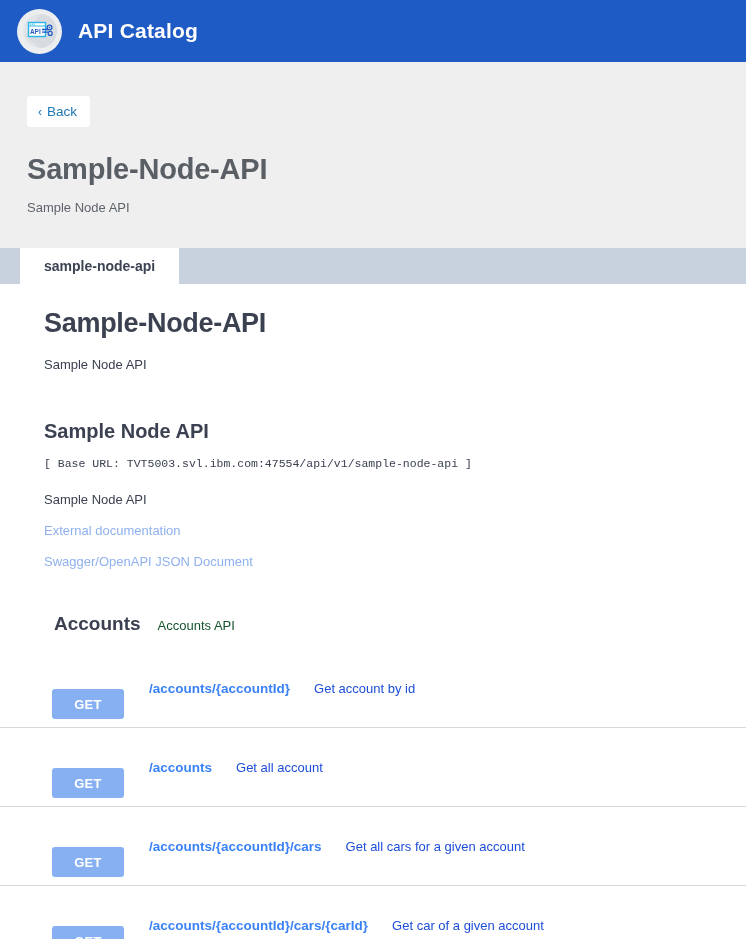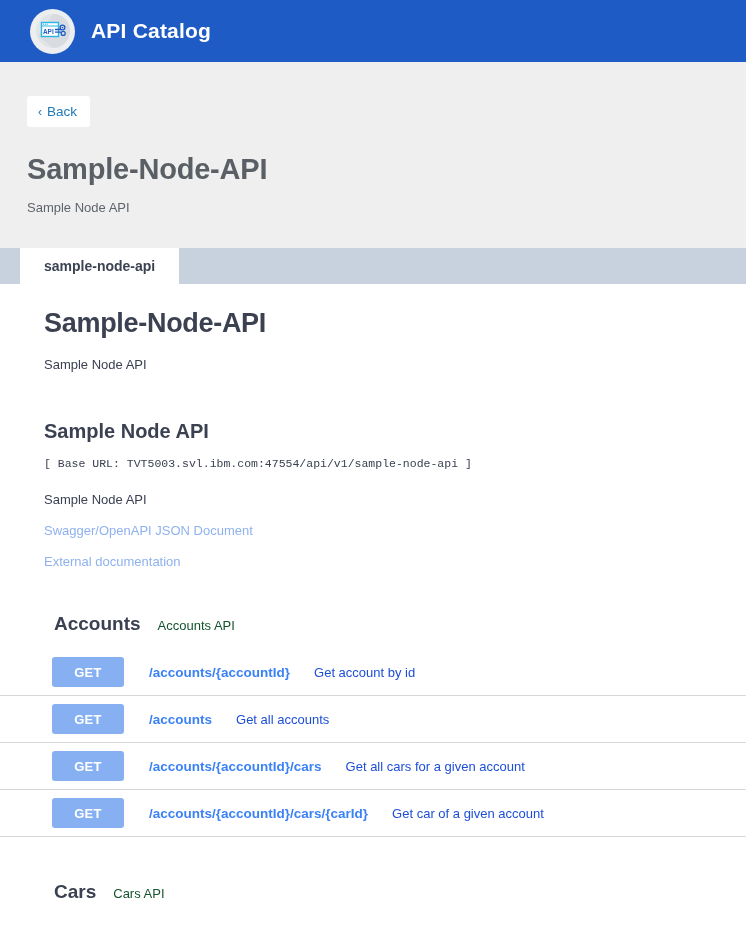--- a/index.html
+++ b/index.html
@@ -13,21 +13,21 @@
     font-family: "Liberation Sans", sans-serif;
     -webkit-font-smoothing: antialiased;
   }
 
   
   .appbar {
     height: 62px;
     background: #1f5bc4;
     display: flex;
     align-items: center;
-    padding-left: 30px;
+    padding-left: 17px;
   }
   .logo-badge {
     width: 45px;
     height: 45px;
     border-radius: 50%;
     background: #eceef0;
     display: flex;
     align-items: center;
     justify-content: center;
     flex: 0 0 45px;
@@ -196,20 +196,21 @@
     border-radius: 3px;
     background: #86b0f2;
     color: #ffffff;
     font-size: 13px;
     font-weight: bold;
     display: flex;
     align-items: center;
     justify-content: center;
     flex: 0 0 72px;
     letter-spacing: .3px;
+    margin-top: 32px;
   }
   .op-path {
     margin-left: 25px;
     font-size: 13.5px;
     font-weight: bold;
     color: #3b82f6;
     white-space: nowrap;
   }
   .op-summary {
     margin-left: 24px;
@@ -261,39 +262,39 @@
 
   <div class="swagger-head">
     <h2 class="swagger-title">Sample-Node-API</h2>
     <div class="swagger-sub">Sample Node API</div>
   </div>
 
   <div class="info-block">
     <h3 class="info-title">Sample Node API</h3>
     <div class="info-baseurl">[ Base URL: TVT5003.svl.ibm.com:47554/api/v1/sample-node-api ]</div>
     <div class="info-desc">Sample Node API</div>
+    <a class="info-link">External documentation</a>
     <a class="info-link">Swagger/OpenAPI JSON Document</a>
-    <a class="info-link">External documentation</a>
   </div>
 
   <div class="tag-section">
     <div class="tag-header">
       <span class="tag-name">Accounts</span>
       <span class="tag-desc">Accounts API</span>
     </div>
     <div class="op-list">
       <div class="op-row">
         <span class="op-method">GET</span>
         <span class="op-path">/accounts/{accountId}</span>
         <span class="op-summary">Get account by id</span>
       </div>
       <div class="op-row">
         <span class="op-method">GET</span>
         <span class="op-path">/accounts</span>
-        <span class="op-summary">Get all accounts</span>
+        <span class="op-summary">Get all account</span>
       </div>
       <div class="op-row">
         <span class="op-method">GET</span>
         <span class="op-path">/accounts/{accountId}/cars</span>
         <span class="op-summary">Get all cars for a given account</span>
       </div>
       <div class="op-row">
         <span class="op-method">GET</span>
         <span class="op-path">/accounts/{accountId}/cars/{carId}</span>
         <span class="op-summary">Get car of a given account</span>

